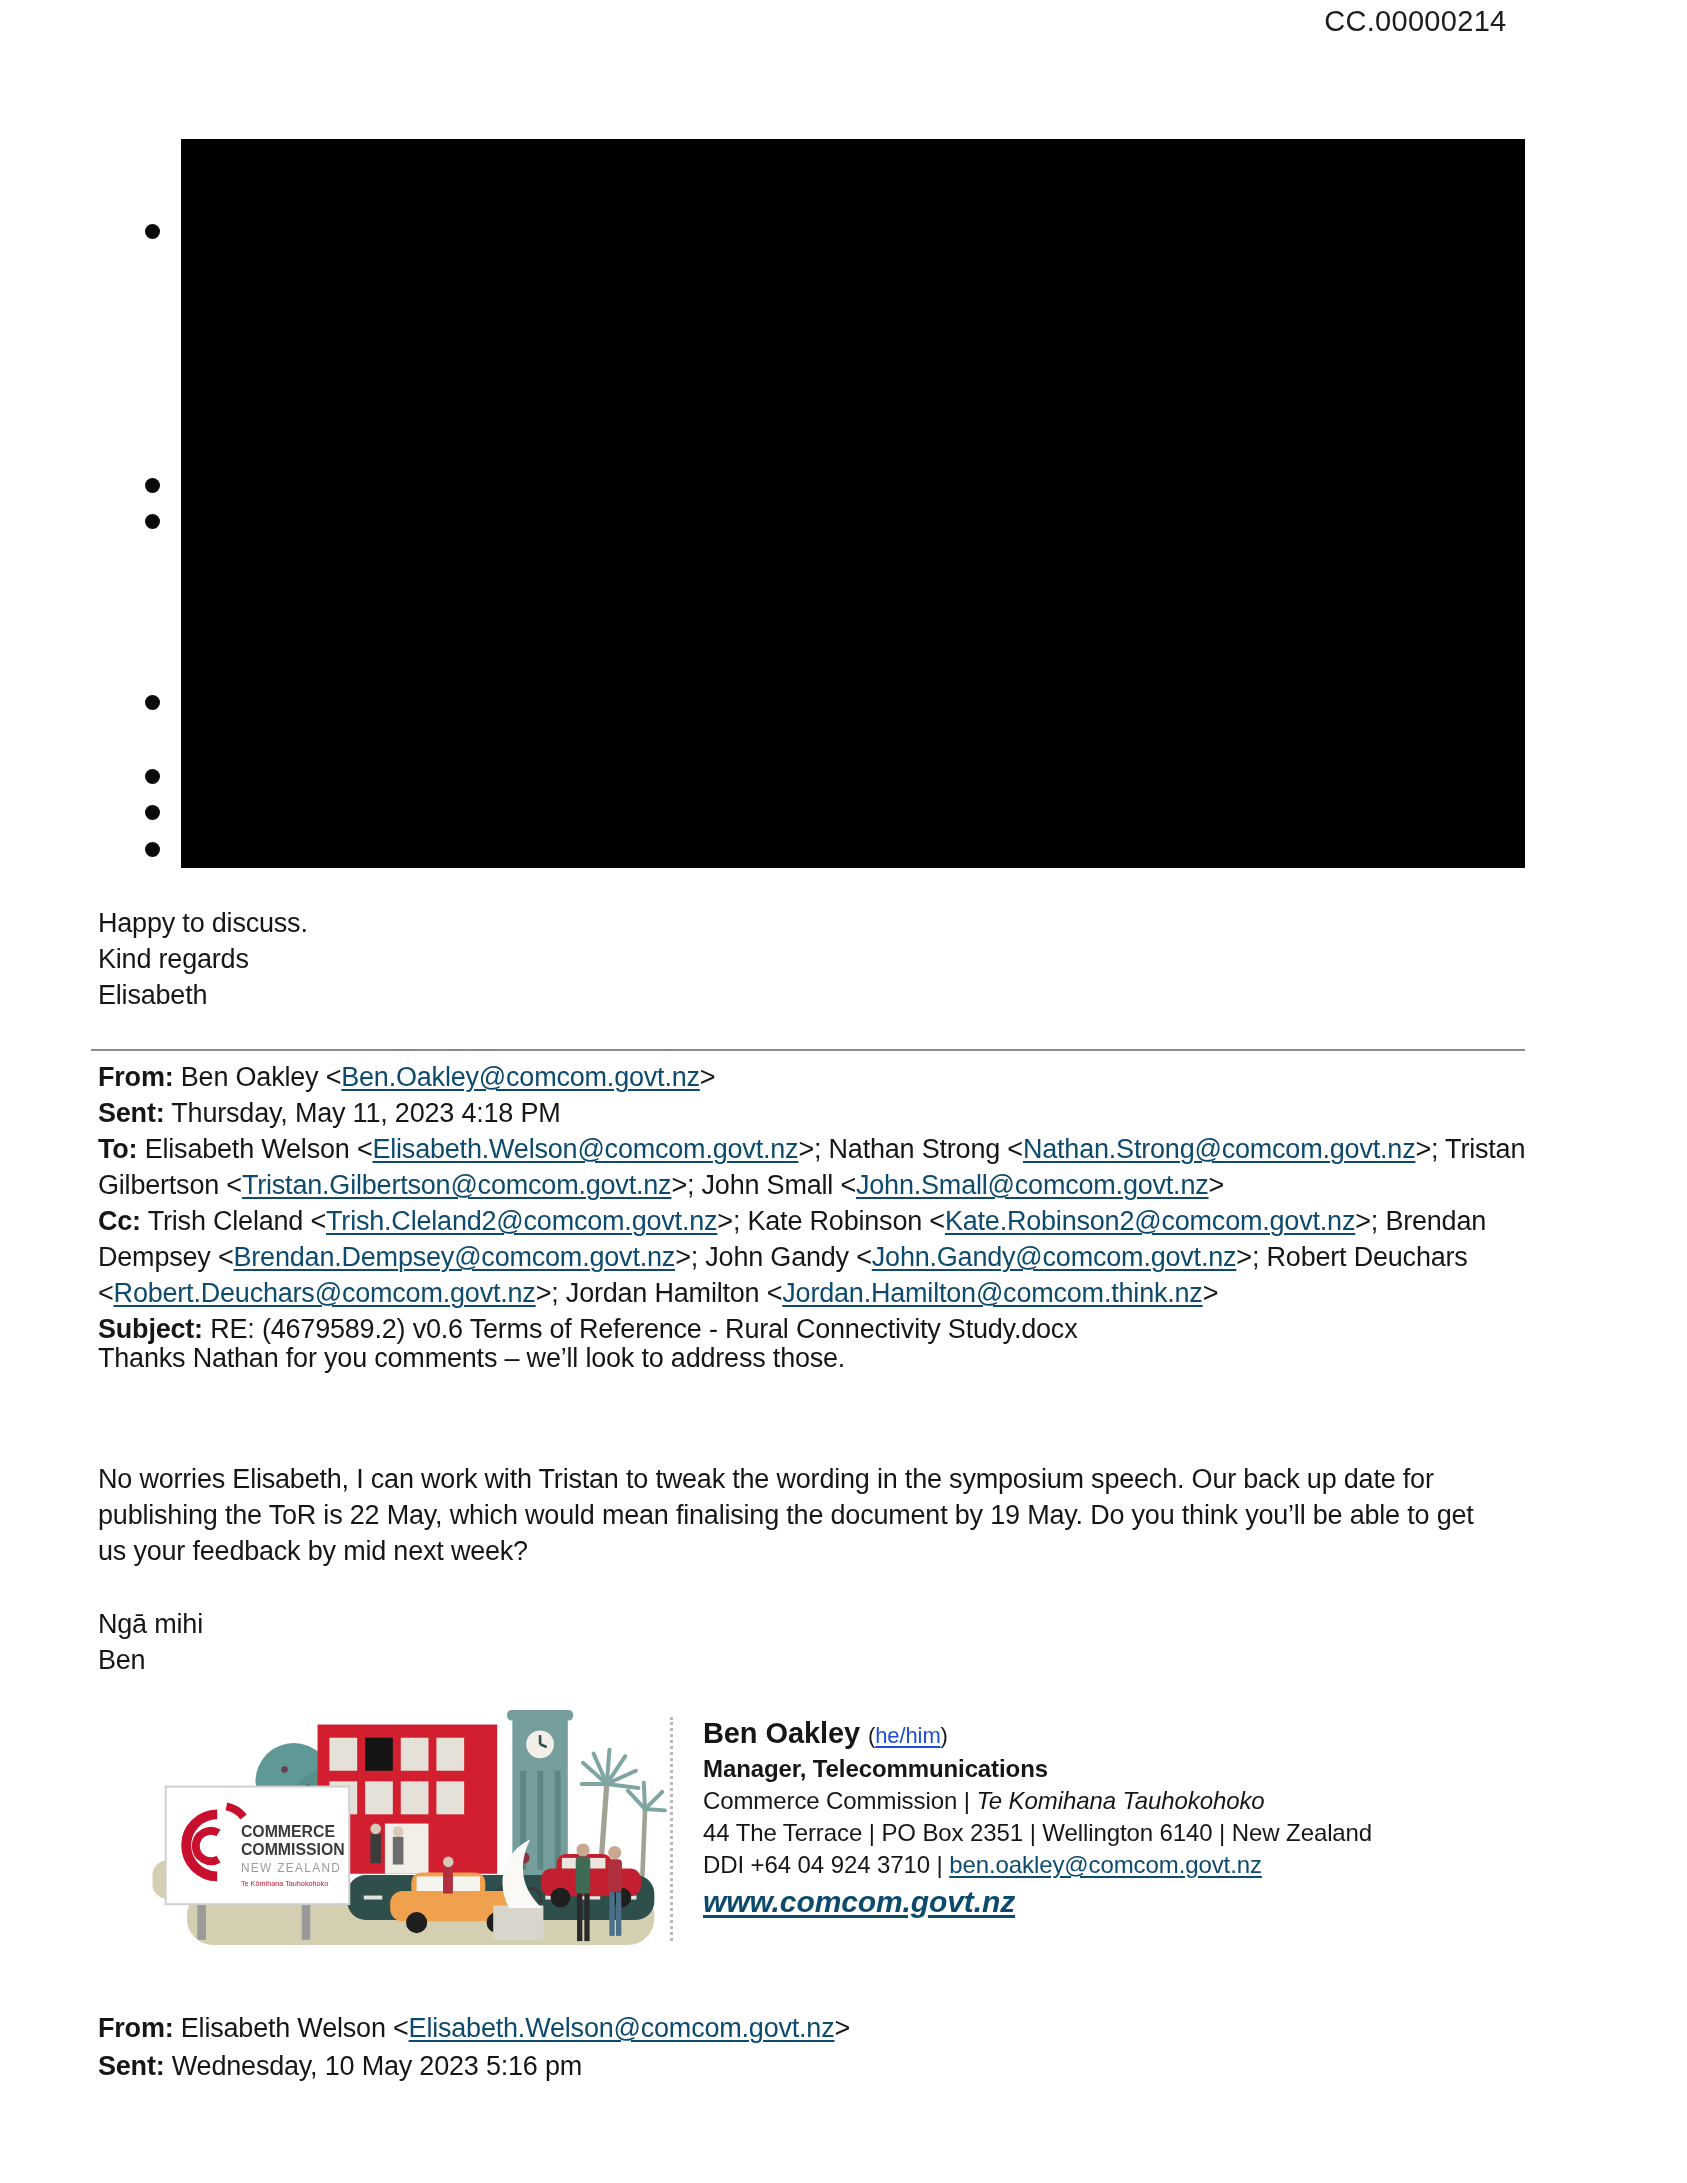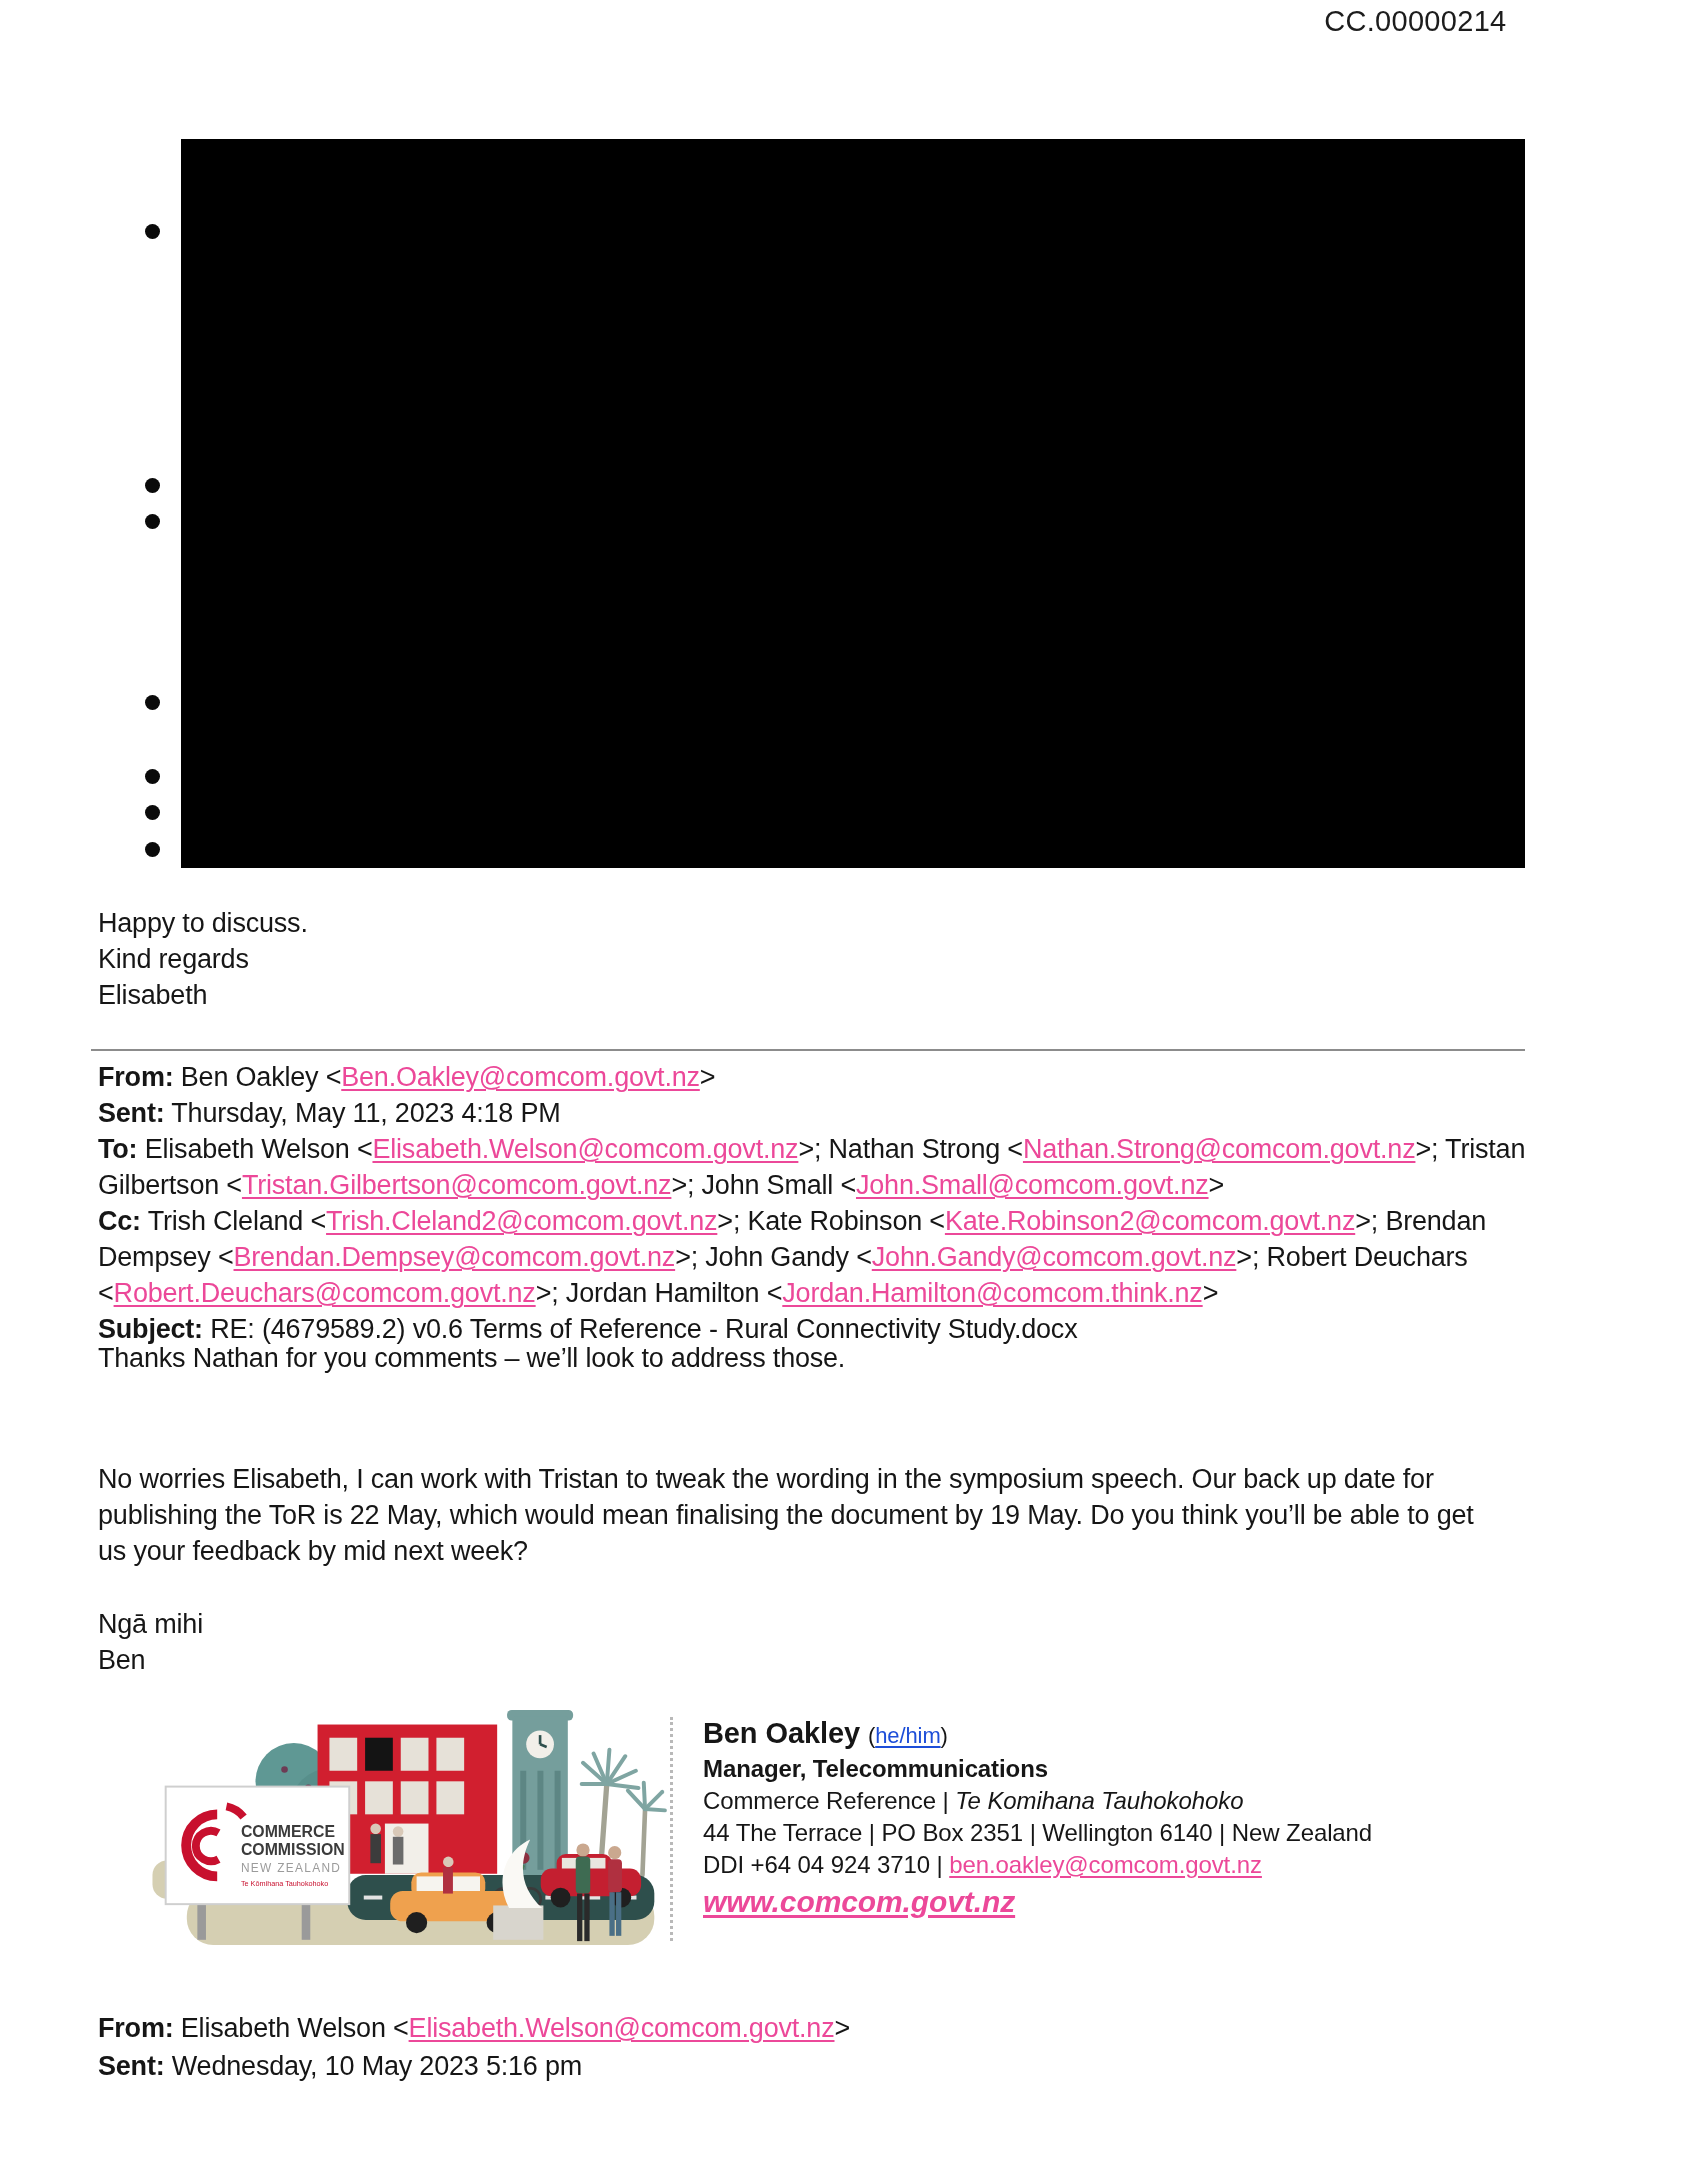--- a/index.html
+++ b/index.html
@@ -23,21 +23,21 @@
   .bullet{
     position:absolute;left:145px;width:15px;height:15px;border-radius:50%;
     background:#0a0a0a;
   }
   .b1{top:224px}.b2{top:478px}.b3{top:514px}.b4{top:695px}
   .b5{top:769px}.b6{top:805px}.b7{top:842px}
 
   .txt{font-size:27px;line-height:36px;letter-spacing:-0.2px;}
   .line{white-space:nowrap;height:36px;}
   .bold{font-weight:700;}
-  .link{color:#ec4899;text-decoration:underline;text-decoration-thickness:1.7px;text-underline-offset:3.3px;cursor:pointer;}
+  .link{color:#0c4a6e;text-decoration:underline;text-decoration-thickness:1.7px;text-underline-offset:3.3px;cursor:pointer;}
 
   .closing{position:absolute;left:98px;top:905px;}
   .divider{position:absolute;left:91px;top:1049px;width:1476px;height:2px;background:#8c8c8c;}
   .header1{position:absolute;left:98px;top:1059px;}
   .body1{position:absolute;left:98px;top:1340px;}
   .body2{position:absolute;left:98px;top:1461px;}
   .signoff{position:absolute;left:98px;top:1606px;}
   .header2{position:absolute;left:98px;top:2009px;}
   .header2 .line{height:38px;line-height:38px;}
 
@@ -240,21 +240,21 @@
           <text x="134" y="266" font-size="11" fill="#c8102e">Te Kōmihana Tauhokohoko</text>
         </g>
       </g>
     </svg>
 
     <div class="sig-dotted"></div>
 
     <div class="sig-text">
       <div class="sig-line" style="height:40px;line-height:40px;"><span class="sig-name">Ben Oakley </span><span class="sig-pron">(</span><a class="sig-pron sig-pron-link">he/him</a><span class="sig-pron">)</span></div>
       <div class="sig-line sig-title">Manager, Telecommunications</div>
-      <div class="sig-line"><span>Commerce Reference</span><span> | </span><span class="sig-it">Te Komihana Tauhokohoko</span></div>
+      <div class="sig-line"><span>Commerce Commission</span><span> | </span><span class="sig-it">Te Komihana Tauhokohoko</span></div>
       <div class="sig-line">44 The Terrace | PO Box 2351 | Wellington 6140 | New Zealand</div>
       <div class="sig-line"><span>DDI +64 04 924 3710 | </span><a class="link">ben.oakley@comcom.govt.nz</a></div>
       <div class="sig-line sig-www"><a class="link">www.comcom.govt.nz</a></div>
     </div>
   </div>
 
   <div class="header2 txt">
     <div class="line"><span class="bold">From:</span><span> Elisabeth Welson &lt;</span><a class="link">Elisabeth.Welson@comcom.govt.nz</a><span>&gt;</span></div>
     <div class="line"><span class="bold">Sent:</span><span> Wednesday, 10 May 2023 5:16 pm</span></div>
   </div>

